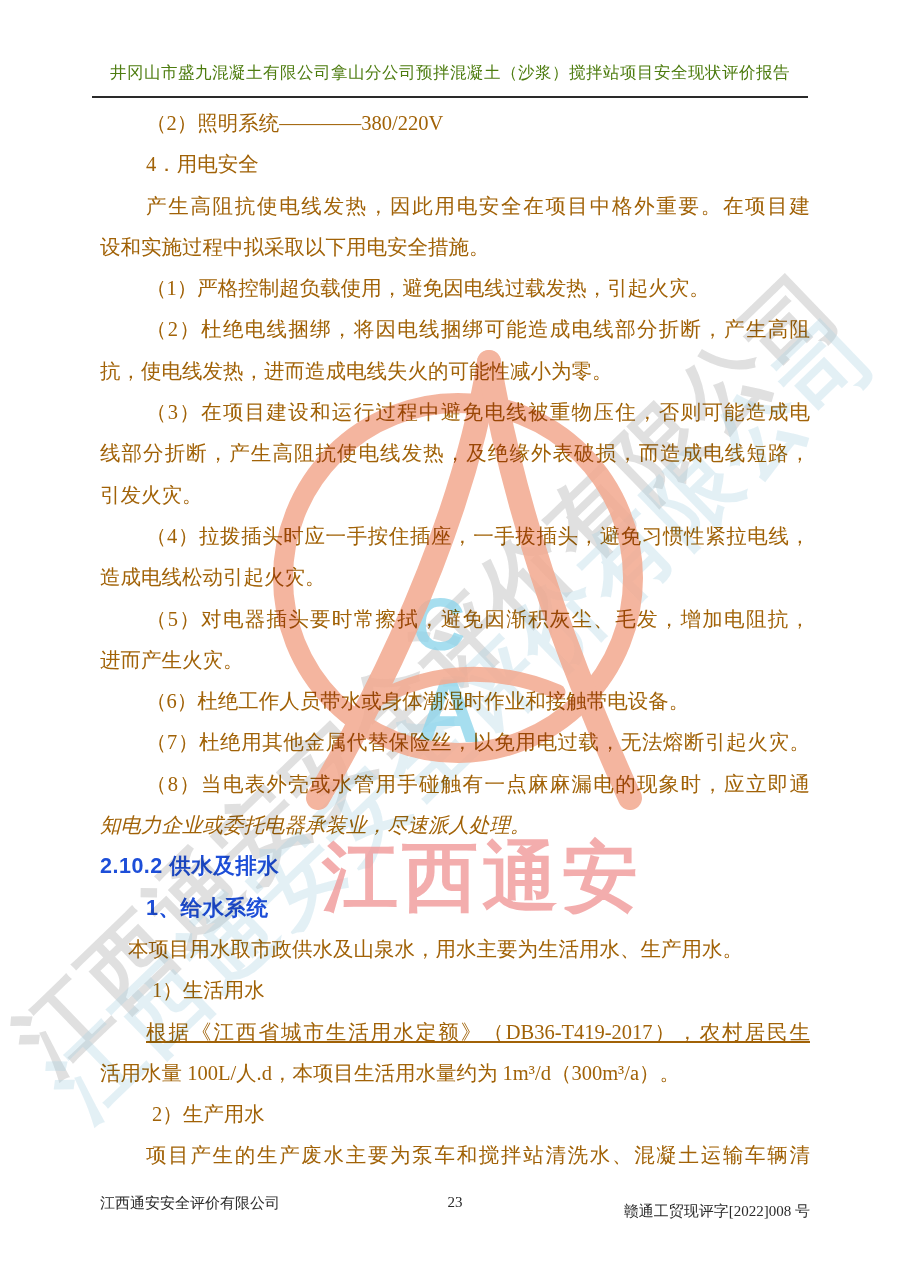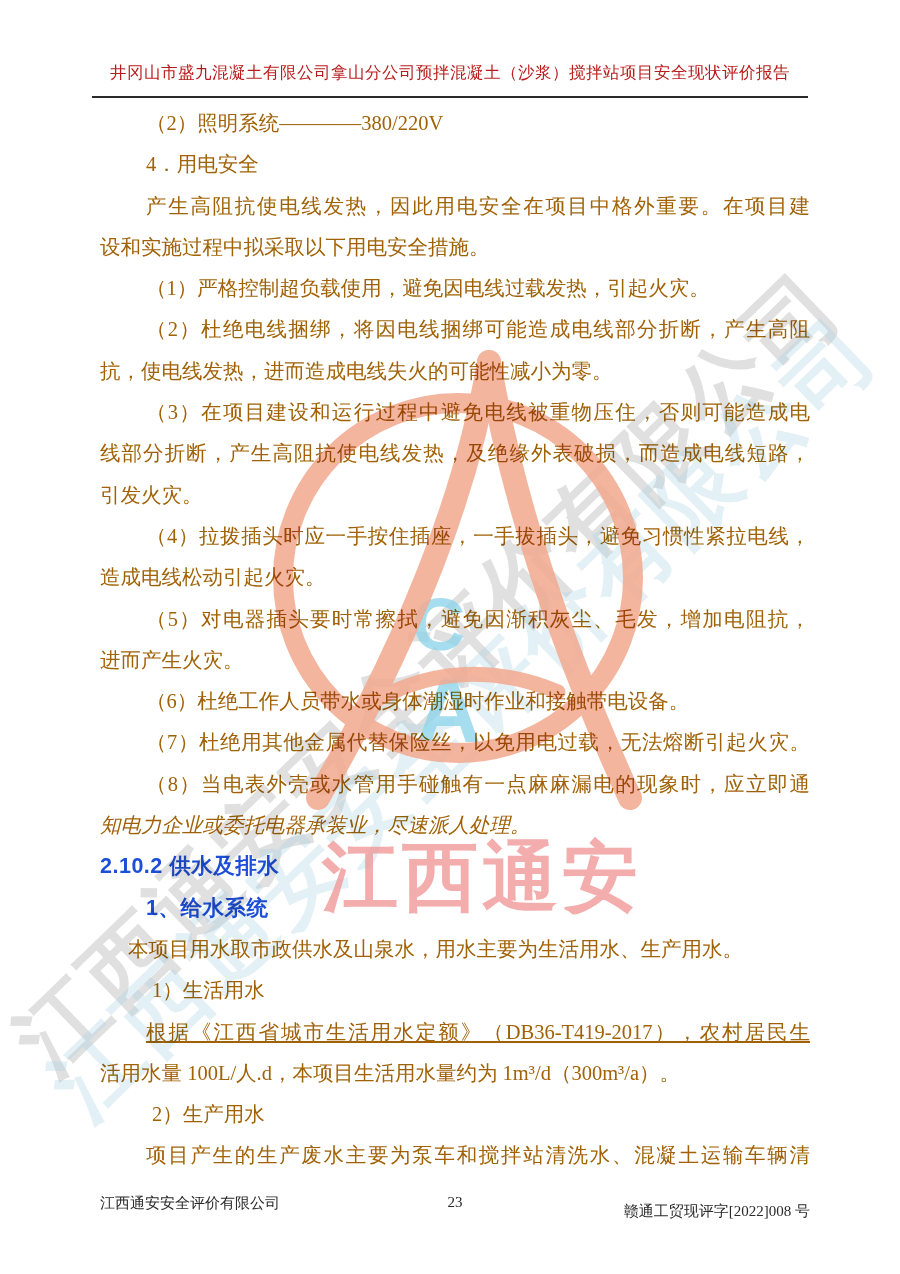--- a/index.html
+++ b/index.html
@@ -5,21 +5,21 @@
   html,body{margin:0;padding:0;}
   body{
     width:900px;height:1274px;position:relative;background:#ffffff;overflow:hidden;
     font-family:"Liberation Serif","DejaVu Serif",serif;color:#1c1c1c;
   }
   .page{position:absolute;inset:0;}
   
   .header{
     position:absolute;top:62px;left:92px;width:716px;height:34px;
     border-bottom:2px solid #2a2a2a;
-    font-size:16.5px;text-align:center;letter-spacing:0.5px;color:#b91c1c;
+    font-size:16.5px;text-align:center;letter-spacing:0.5px;color:#4d7c0f;
   }
   
   .content{position:absolute;top:103px;left:100px;width:710px;}
   .line{
     height:41.3px;line-height:41.3px;font-size:20.5px;white-space:nowrap;
     color:#a16207;
   }
   .line.fill{text-align:justify;text-align-last:justify;white-space:normal;}
   .line.heading{
     font-family:"Liberation Sans","DejaVu Sans",sans-serif;

